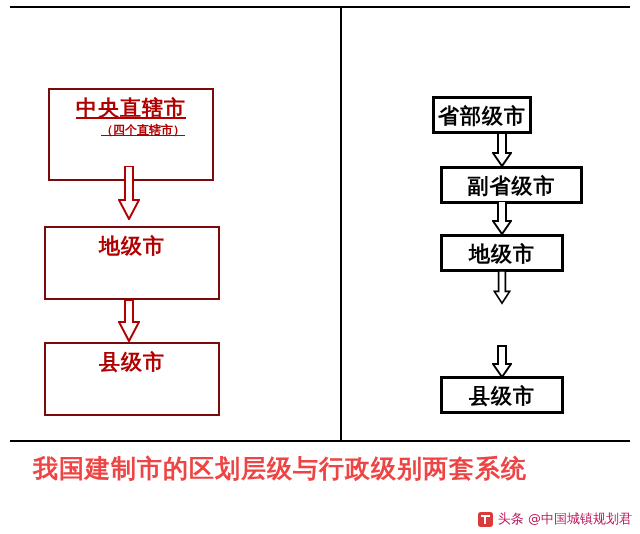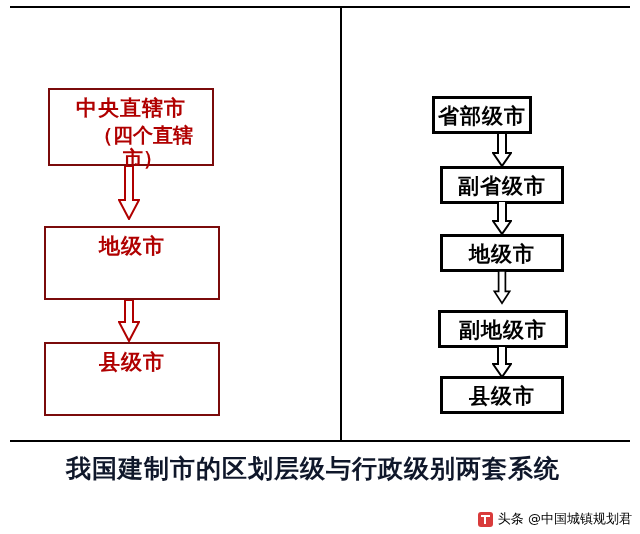--- a/index.html
+++ b/index.html
@@ -70,27 +70,27 @@
     color: #b00000;
     font-weight: bold;
   }
   .lbox .l1 {
     font-size: 21px;
     letter-spacing: 1px;
     line-height: 1.15;
     margin-top: 6px;
   }
   .lbox .l2 {
-    font-size: 20px;
+    font-size: 12px;
     letter-spacing: 0px;
     line-height: 1.15;
     margin-top: 4px;
     padding-left: 24px;
   }
-  #lbox-0 { left: 48px;  top: 88px;  width: 166px; height: 78px; }
+  #lbox-0 { left: 48px;  top: 88px;  width: 166px; height: 93px; text-decoration: underline; }
   #lbox-1 { left: 44px;  top: 226px; width: 176px; height: 74px; }
   #lbox-2 { left: 44px;  top: 342px; width: 176px; height: 74px; }
 
   
   .harrow {
     position: absolute;
     width: 22px;
     height: 54px;
   }
   #harrow-0 { left: 118px; top: 166px; }
@@ -104,46 +104,46 @@
     box-sizing: border-box;
     text-align: center;
     color: #000000;
     font-weight: bold;
     font-size: 21px;
     letter-spacing: 1px;
     line-height: 34px;
     height: 38px;
   }
   #rbox-0 { left: 432px; top: 96px;  width: 100px; }
-  #rbox-1 { left: 440px; top: 166px; width: 124px; }
+  #rbox-1 { left: 440px; top: 166px; width: 143px; }
   #rbox-2 { left: 440px; top: 234px; width: 124px; }
   #rbox-3 { left: 438px; top: 310px; width: 130px; }
   #rbox-4 { left: 440px; top: 376px; width: 124px; }
 
   .rarrow {
     position: absolute;
     width: 20px;
     height: 34px;
   }
   #rarrow-0 { left: 492px; top: 133px; }
   #rarrow-1 { left: 492px; top: 201px; }
   #rarrow-2 { left: 492px; top: 271px; }
   #rarrow-3 { left: 492px; top: 345px; }
 
   
   .caption-main {
     position: absolute;
     left: 0;
     top: 452px;
     width: 560px;
-    text-align: right;
+    text-align: center;
     font-size: 25px;
     font-weight: bold;
     letter-spacing: 1px;
-    color: #0f172a;
+    color: #ef4444;
   }
   .caption-sub {
     position: absolute;
     left: 0;
     top: 492px;
     width: 640px;
     text-align: center;
     font-size: 20px;
     font-weight: bold;
     letter-spacing: 1px;
@@ -152,21 +152,21 @@
 
   
   .watermark {
     position: absolute;
     right: 8px;
     bottom: 6px;
     display: flex;
     align-items: center;
     gap: 5px;
     font-size: 13px;
-    color: #000000;
+    color: #be185d;
   }
   .wm-logo {
     width: 15px;
     height: 15px;
     border-radius: 3px;
     background: #d93b3b;
     position: relative;
     flex: none;
   }
   .wm-logo::before {
@@ -231,21 +231,20 @@
   <svg class="rarrow" id="rarrow-1" viewBox="0 0 20 34">
     <polygon points="6,0 14,0 14,20 19,20 10,33 1,20 6,20" fill="#ffffff" stroke="#000000" stroke-width="2"></polygon>
   </svg>
 
   <div class="rbox" id="rbox-2">地级市</div>
 
   <svg class="rarrow" id="rarrow-2" viewBox="0 0 20 40">
     <polygon points="6,0 14,0 14,24 19,24 10,38 1,24 6,24" fill="#ffffff" stroke="#000000" stroke-width="2"></polygon>
   </svg>
 
-  <div class="rbox" id="rbox-3">副地级市</div>
 
   <svg class="rarrow" id="rarrow-3" viewBox="0 0 20 32">
     <polygon points="6,0 14,0 14,18 19,18 10,31 1,18 6,18" fill="#ffffff" stroke="#000000" stroke-width="2"></polygon>
   </svg>
 
   <div class="rbox" id="rbox-4">县级市</div>
 
   <div class="caption-main">我国建制市的区划层级与行政级别两套系统</div>
 
   <div class="watermark">

